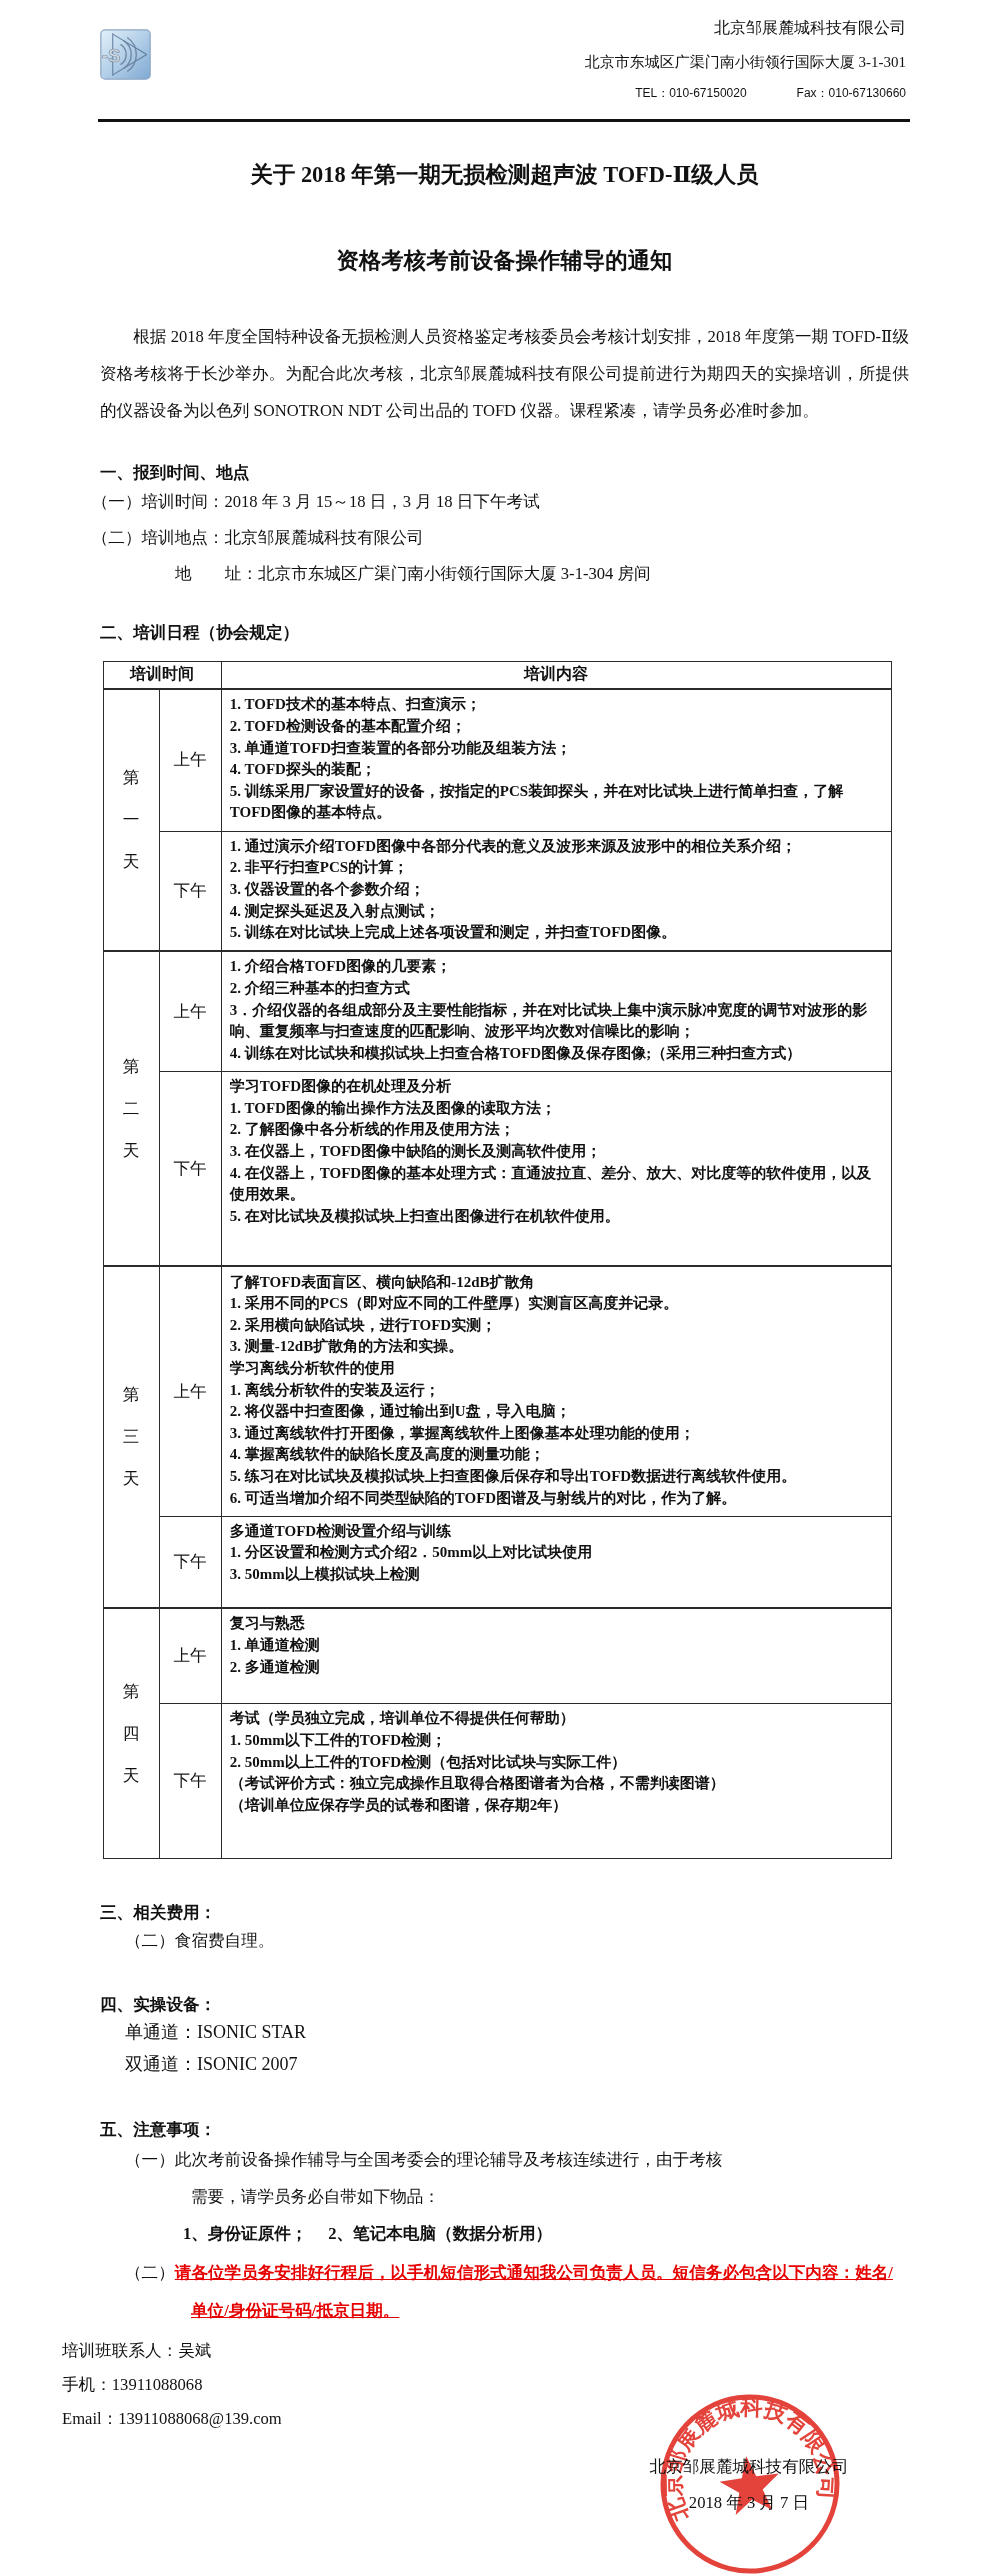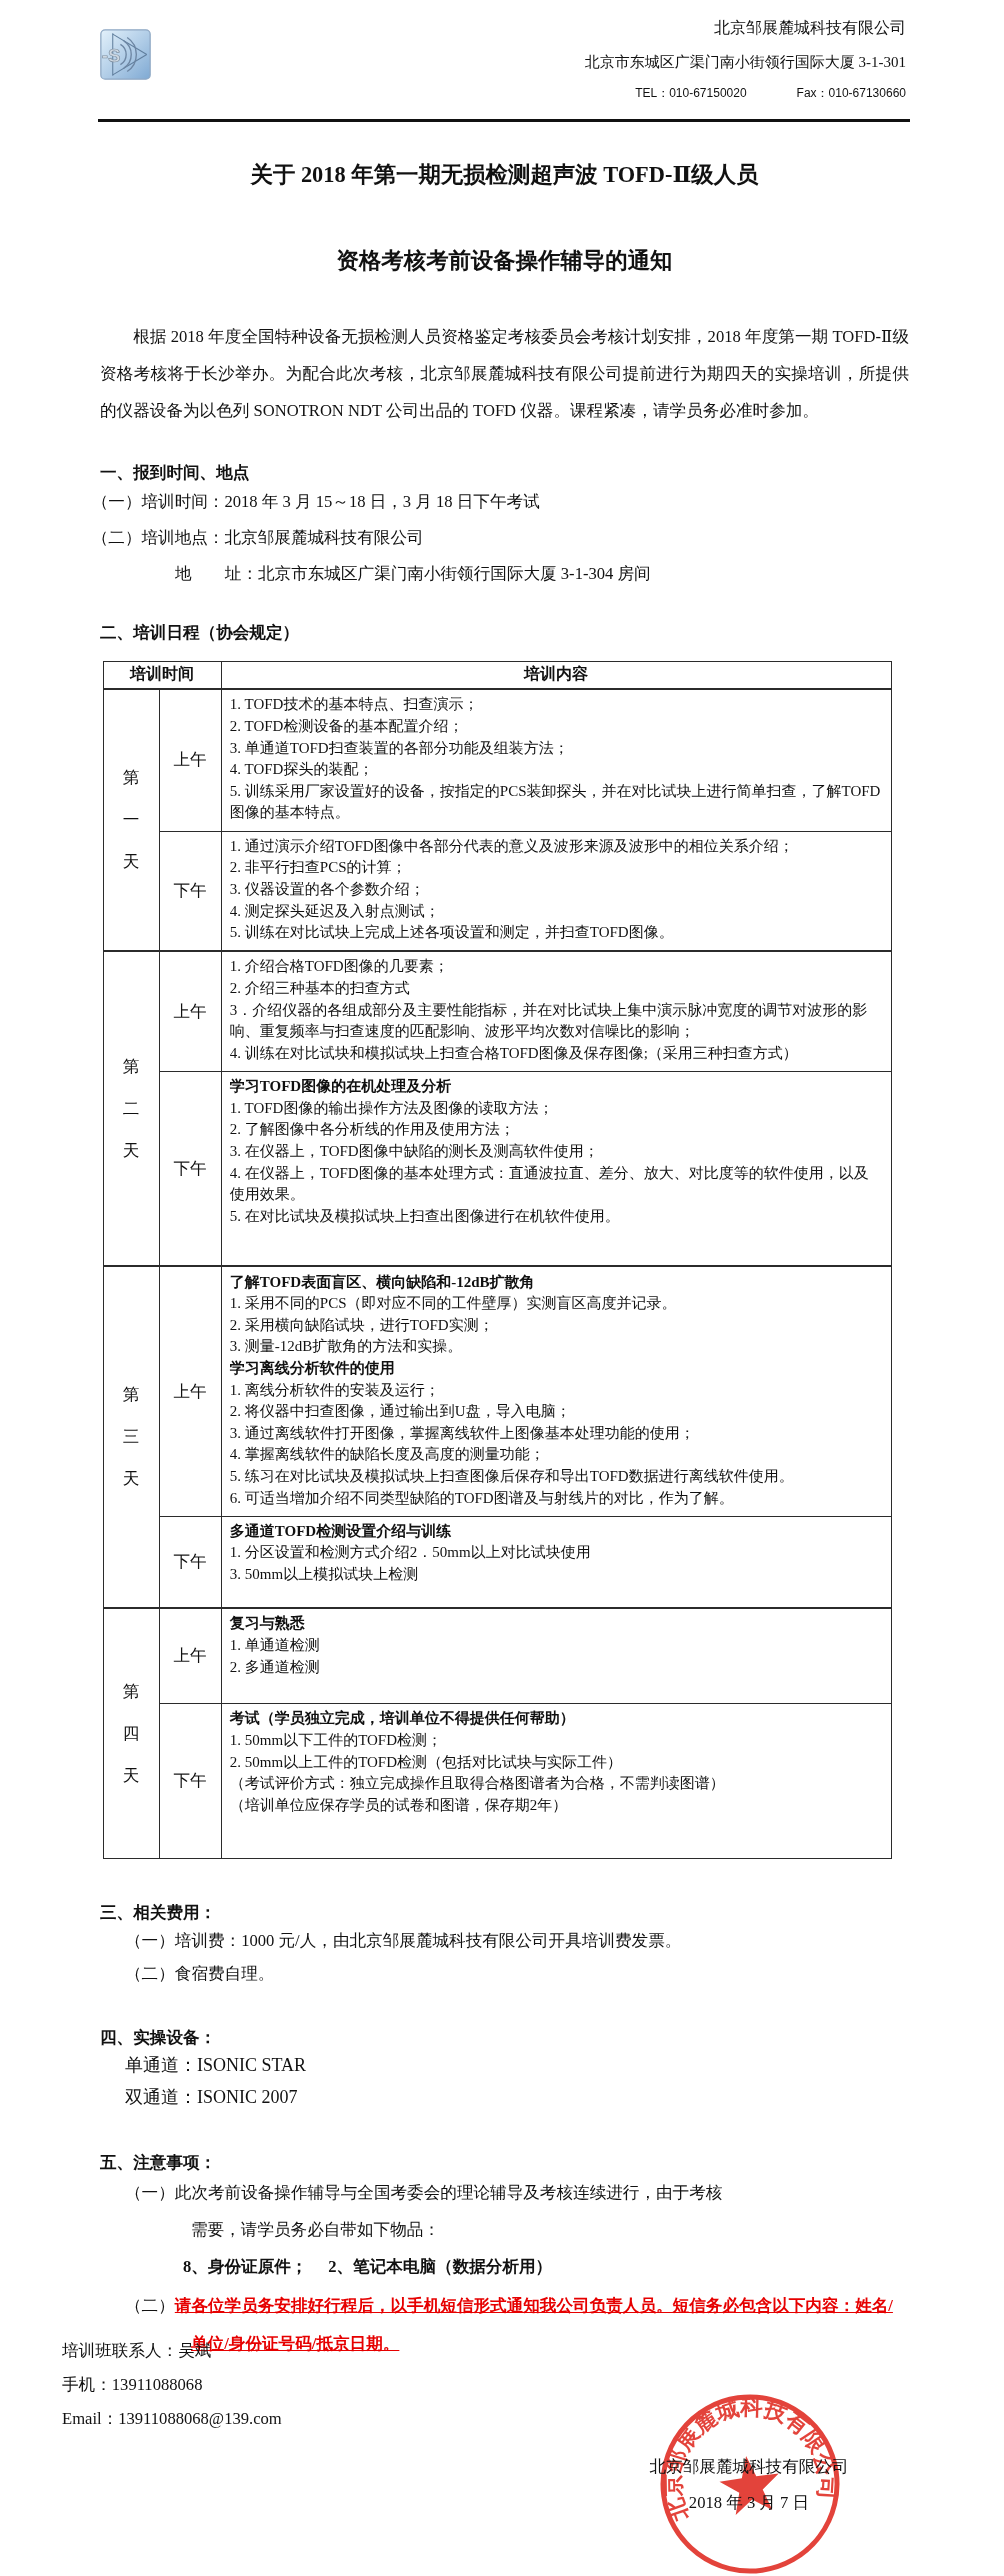--- a/index.html
+++ b/index.html
@@ -49,21 +49,21 @@
     border-bottom:2.5px double #2b2b2b;font-size:16px;font-weight:bold;
     padding:2.5px 1.7px;height:21.6px;
   }
   col.c-day{width:56px;}
   col.c-time{width:62px;}
   tr.day-top td{border-top:2.1px solid #2b2b2b;}
   td.day-cell{text-align:center;vertical-align:middle;font-size:16.6px;}
   td.day-cell div{line-height:42px;}
   td.time-cell{text-align:center;vertical-align:middle;font-size:16.6px;}
   td.content-cell{padding:4.2px 8.3px 6.6px 8.3px;vertical-align:top;}
-  .cline{line-height:21.6px;}
+  .cline{line-height:21.6px;font-weight:bold;}
   .cline.bold{font-weight:bold;}
   tbody tr:nth-child(4) td.content-cell{padding-bottom:38px;}
   tbody tr:nth-child(6) td.content-cell{padding-bottom:21.6px;}
   tbody tr:nth-child(7) td.content-cell{padding-bottom:25px;}
   tbody tr:nth-child(8) td.content-cell{padding-bottom:42px;}
   
   .sec3-heading{margin-top:43px;}
   .sub-item{font-size:16.6px;line-height:33px;padding-left:25px;}
   .sec4-heading{margin-top:37px;}
   .equip-item{font-size:18px;line-height:32px;padding-left:25px;}
@@ -240,31 +240,30 @@
             <div class="cline">1.  50mm以下工件的TOFD检测；</div>
             <div class="cline">2.  50mm以上工件的TOFD检测（包括对比试块与实际工件）</div>
             <div class="cline">（考试评价方式：独立完成操作且取得合格图谱者为合格，不需判读图谱）</div>
             <div class="cline">（培训单位应保存学员的试卷和图谱，保存期2年）</div>
           </td>
         </tr>
       </tbody>
   </table>
 
   <div class="sec-heading sec3-heading">三、相关费用：</div>
-  <div class="sub-item">（一）培训费：1000 元/人，由北京邹展麓城科技有限公司开具培训费发票。</div>
   <div class="sub-item">（二）食宿费自理。</div>
 
   <div class="sec-heading sec4-heading">四、实操设备：</div>
   <div class="equip-item">单通道：ISONIC STAR</div>
   <div class="equip-item">双通道：ISONIC 2007</div>
 
   <div class="sec-heading sec5-heading">五、注意事项：</div>
   <div class="note-line">（一）此次考前设备操作辅导与全国考委会的理论辅导及考核连续进行，由于考核</div>
   <div class="note-line cont">需要，请学员务必自带如下物品：</div>
-  <div class="note-bold">8、身份证原件；　 2、笔记本电脑（数据分析用）</div>
+  <div class="note-bold">1、身份证原件；　 2、笔记本电脑（数据分析用）</div>
   <div class="note-red-wrap"><span>（二）</span><span class="red-text">请各位学员务安排好行程后，以手机短信形式通知我公司负责人员。短信务必包含以下内容：姓名/单位/身份证号码/抵京日期。</span></div>
 
 </div>
 
 <div class="contact">
   <div>培训班联系人：吴斌</div>
   <div>手机：13911088068</div>
   <div>Email：13911088068@139.com</div>
 </div>
 

